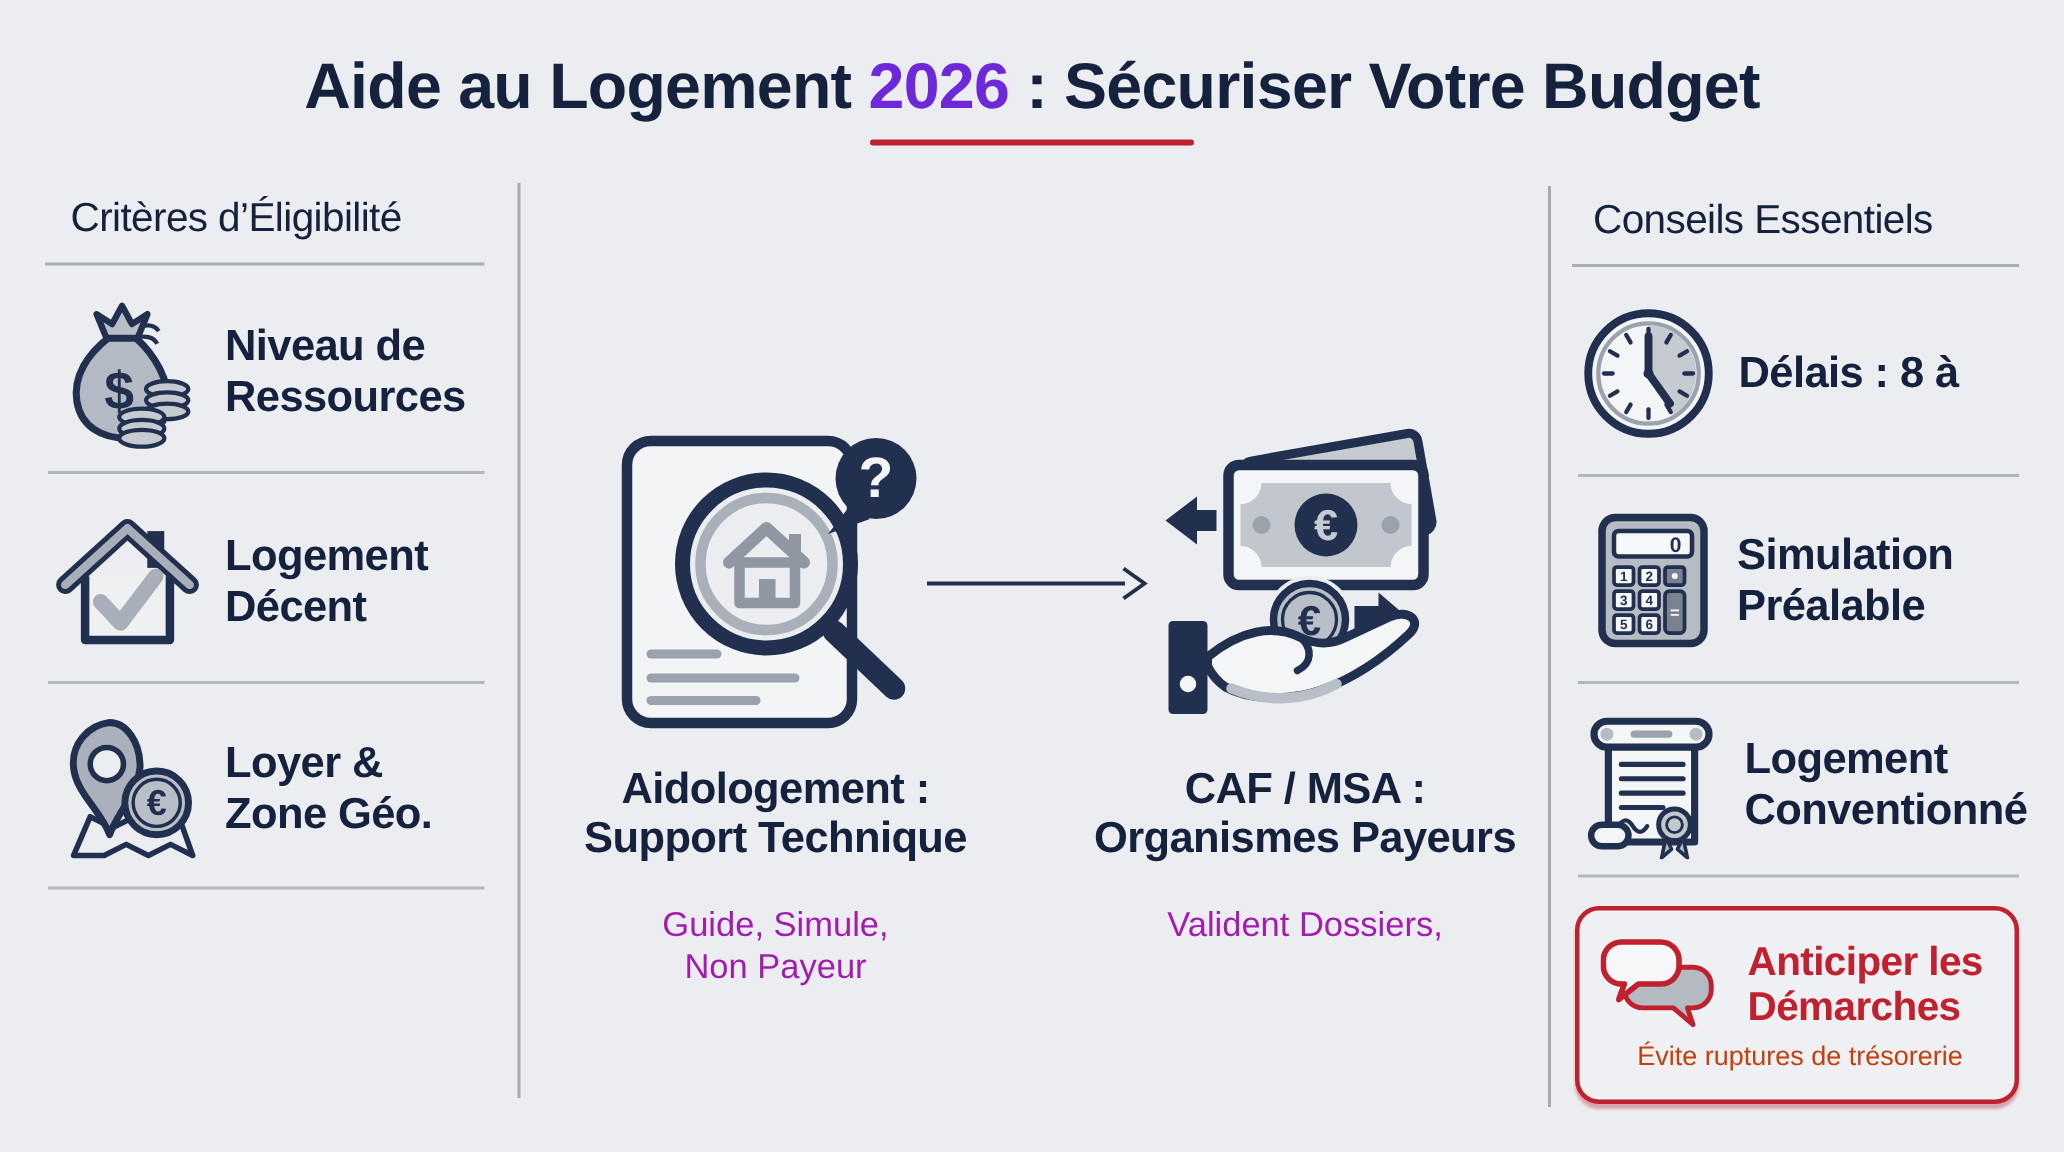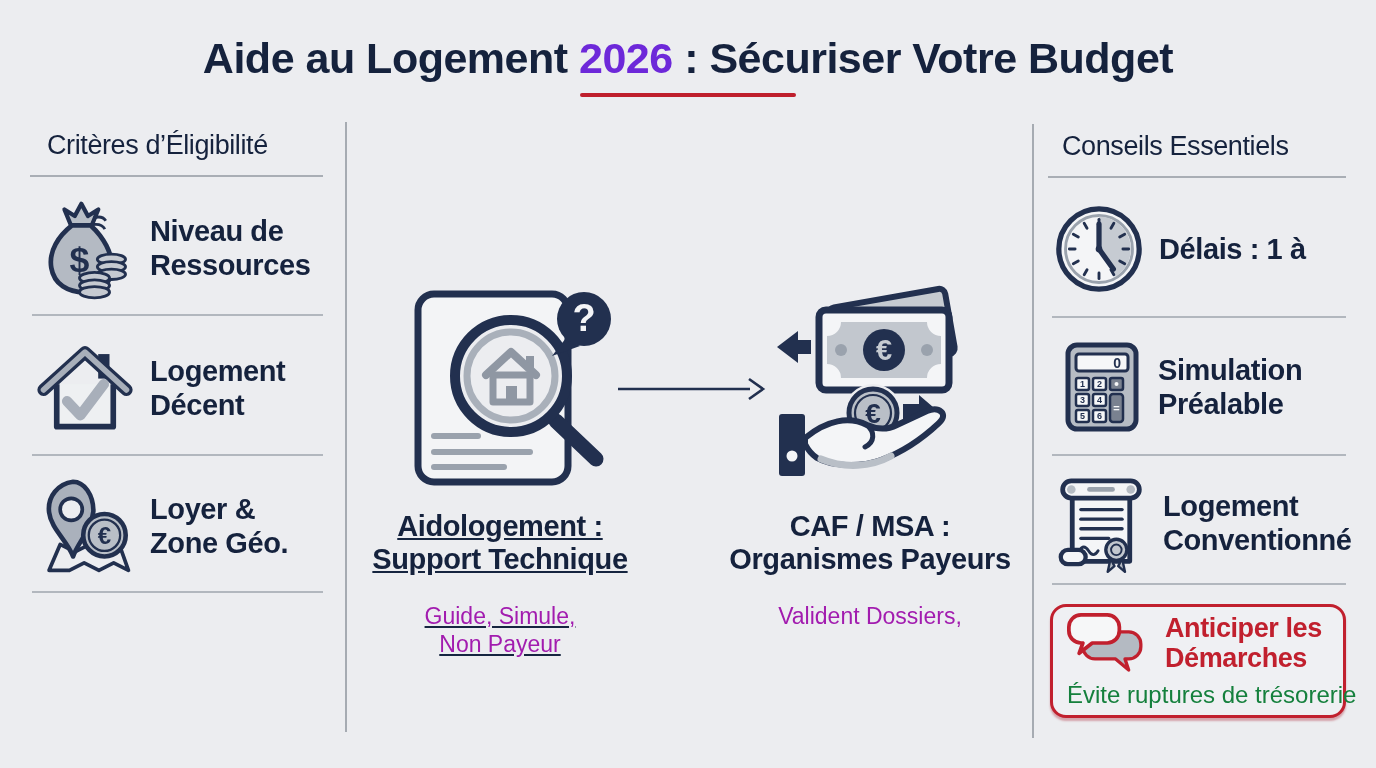--- a/index.html
+++ b/index.html
@@ -26,28 +26,28 @@
   .panel-header{font-size:27px;font-weight:400;letter-spacing:-0.4px;color:#15223d;white-space:nowrap;}
   .item{display:flex;align-items:center;gap:16px;}
   .item .icon{flex:0 0 auto;display:flex;align-items:center;justify-content:center;}
   .item-label{font-size:29px;font-weight:700;line-height:34px;letter-spacing:-0.4px;color:#15223d;white-space:nowrap;}
   
   .flow-label{text-align:center;}
   .flow-title{font-size:29px;font-weight:700;line-height:33px;letter-spacing:-0.4px;color:#15223d;white-space:nowrap;}
   .flow-sub{font-size:23px;font-weight:400;line-height:28px;margin-top:26px;color:#a21caf;white-space:nowrap;}
   
   .alert{
-    left:1050px;top:604px;width:296px;height:114px;box-sizing:border-box;
+    left:1050px;top:604px;width:296px;height:132px;box-sizing:border-box;
     background:#eff0f3;border:3px solid #c1202e;border-radius:16px;
     box-shadow:0 3px 2px rgba(170,30,45,.35);
     display:flex;flex-direction:column;justify-content:center;padding:6px 10px 8px 14px;
   }
   .alert-top{display:flex;align-items:center;gap:12px;}
   .alert-title{font-size:27px;font-weight:700;line-height:30px;letter-spacing:-0.4px;color:#c1202e;white-space:nowrap;}
-  .alert-note{font-size:24px;color:#15803d;text-align:center;margin-top:6px;white-space:nowrap;}
+  .alert-note{font-size:18px;color:#c2410c;text-align:center;margin-top:6px;white-space:nowrap;}
   svg{display:block;}
   svg text{font-family:"Liberation Sans","DejaVu Sans",sans-serif;}
 </style>
 </head>
 <body>
 
 <div class="abs title"><span>Aide au Logement </span><span class="yr">2026</span><span> : Sécuriser Votre Budget</span></div>
 <div class="abs title-underline"></div>
 
 <div class="abs panel-header" style="left:47px;top:130px;">Critères d’Éligibilité</div>
@@ -161,21 +161,21 @@
     <text x="98" y="141" text-anchor="middle" font-size="28" font-weight="700" fill="#22304f">€</text>
     <path d="M128,122 h16 v-9 l21,18 l-21,18 v-9 h-16 z" fill="#22304f"></path>
     <path d="M30,156 C52,138 74,134 92,143 C103,148 112,148 122,143 L152,129 C164,124 174,132 164,141 C148,156 128,170 106,178 C84,186 56,184 42,176 C36,172 32,166 30,162 Z" fill="#f4f5f7" stroke="#22304f" stroke-width="6" stroke-linejoin="round"></path>
     <path d="M92,143 C100,150 100,160 90,165" fill="none" stroke="#22304f" stroke-width="5" stroke-linecap="round"></path>
     <path d="M46,177 C70,187 96,185 116,174" fill="none" stroke="#b9bfc7" stroke-width="7" stroke-linecap="round"></path>
     <rect x="4" y="132" width="26" height="62" rx="3" fill="#22304f"></rect>
     <circle cx="17" cy="174" r="5.5" fill="#f4f5f7"></circle>
   </svg>
 </div>
 
-<div class="abs flow-label" style="left:355px;top:510px;width:290px;text-decoration:underline;">
+<div class="abs flow-label" style="left:372px;top:510px;width:290px;">
   <div class="flow-title">
     <div>Aidologement :</div>
     <div>Support Technique</div>
   </div>
   <div class="flow-sub">
     <div>Guide, Simule,</div>
     <div>Non Payeur</div>
   </div>
 </div>
 
@@ -213,21 +213,21 @@
         <line x1="46" y1="15" x2="46" y2="21" transform="rotate(270 46 46)"></line>
         <line x1="46" y1="15" x2="46" y2="21" transform="rotate(300 46 46)"></line>
         <line x1="46" y1="15" x2="46" y2="21" transform="rotate(330 46 46)"></line>
       </g>
       <line x1="46" y1="46" x2="46" y2="20" stroke="#22304f" stroke-width="5.5" stroke-linecap="round"></line>
       <line x1="46" y1="46" x2="61" y2="67" stroke="#22304f" stroke-width="5.5" stroke-linecap="round"></line>
       <circle cx="46" cy="46" r="3.5" fill="#22304f"></circle>
     </svg>
   </span>
   <div class="item-label">
-    <div>Délais : 1 à</div>
+    <div>Délais : 8 à</div>
   </div>
 </div>
 <div class="abs hdiv thin" style="left:1052px;top:316px;width:294px;"></div>
 
 <div class="abs item" style="left:1062px;top:338px;width:285px;height:98px;">
   <span class="icon">
     <svg width="80" height="92" viewBox="0 0 80 92">
       <rect x="6" y="4" width="68" height="84" rx="9" fill="#b6bcc4" stroke="#22304f" stroke-width="5"></rect>
       <rect x="14" y="13" width="52" height="17" rx="3" fill="#f6f7f8" stroke="#22304f" stroke-width="3"></rect>
       <text x="59" y="27" text-anchor="end" font-size="14" font-weight="700" fill="#22304f">0</text>

